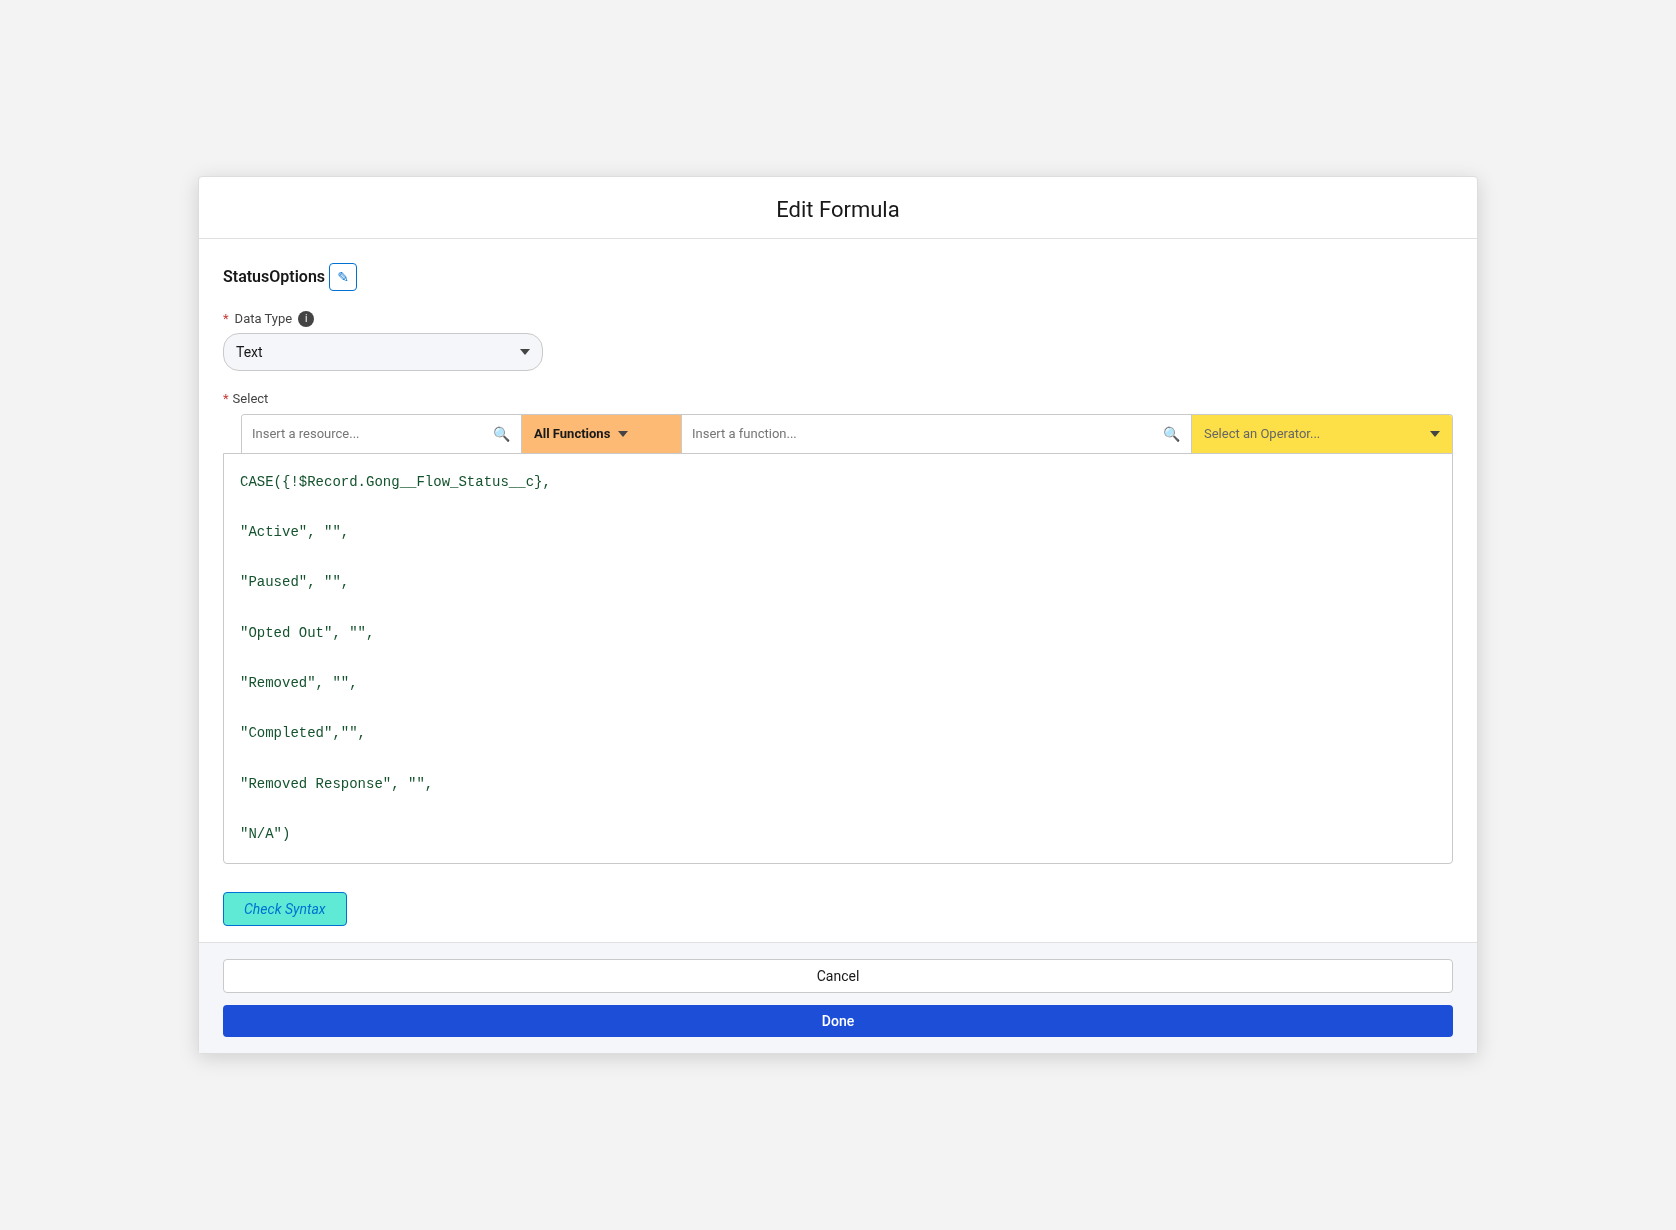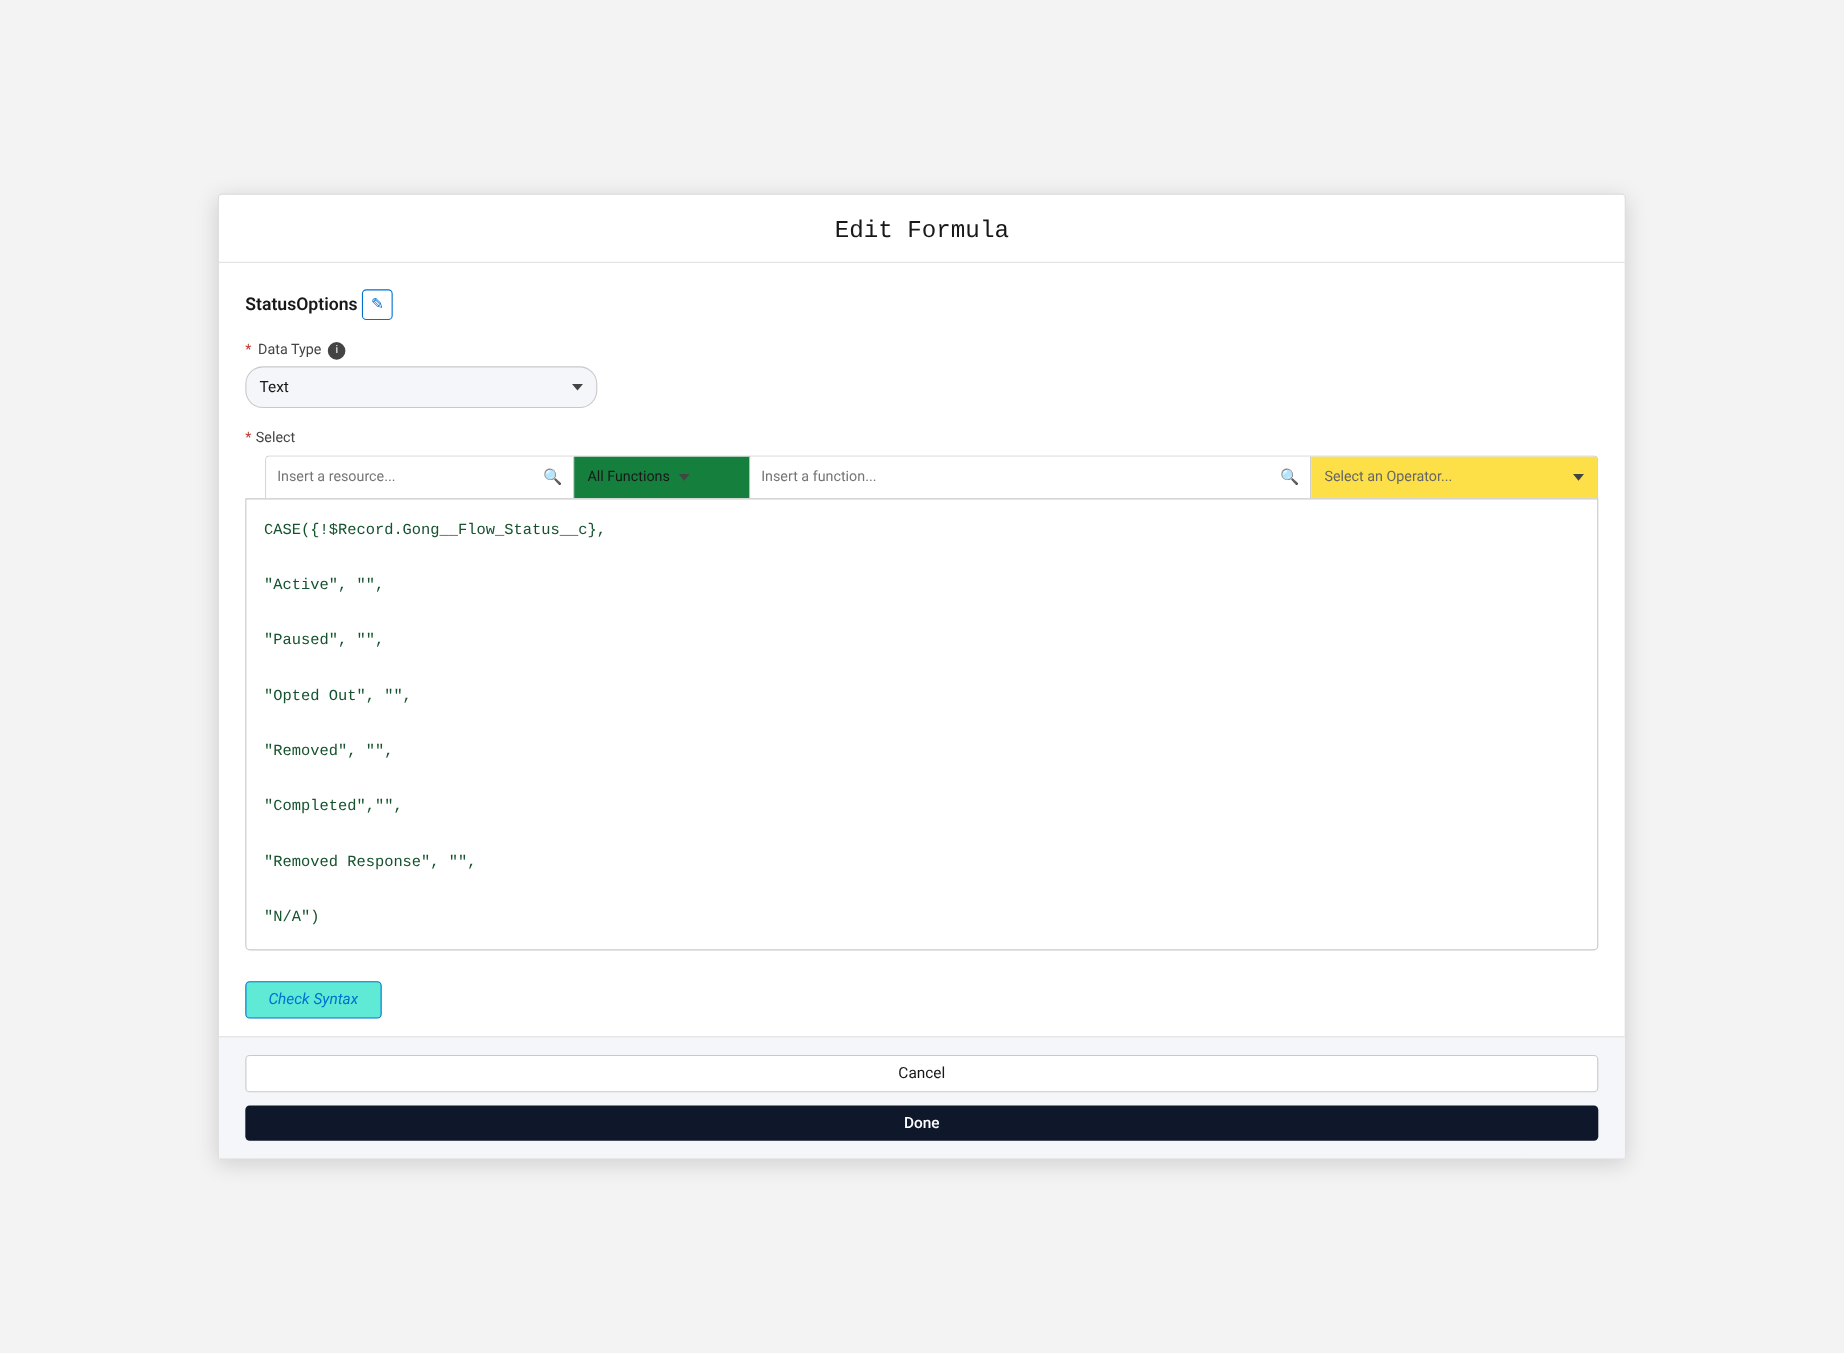--- a/index.html
+++ b/index.html
@@ -31,21 +31,20 @@
     .modal-header {
       padding: 20px 24px 16px;
       border-bottom: 1px solid #e0e0e0;
       text-align: center;
     }
 
     .modal-title {
       font-size: 22px;
       font-weight: 400;
       color: #181818;
-      font-family: Liberation Mono, monospace;
     }
 
     .modal-body {
       padding: 24px 24px 16px;
       flex: 1;
     }
 
     .field-name-row {
       display: flex;
       align-items: center;
@@ -163,29 +162,30 @@
 
     .search-icon {
       color: #666;
       font-size: 14px;
     }
 
     .functions-dropdown {
       display: flex;
       align-items: center;
       border-right: 1px solid #c9c9c9;
-      background: #15803d;
+      background: #fdba74;
       padding: 0 12px;
       height: 38px;
       cursor: pointer;
       gap: 8px;
       white-space: nowrap;
       font-size: 13px;
       color: #181818;
       flex: 0 0 160px;
+      font-weight: bold;
     }
 
     .search-function {
       flex: 1;
       display: flex;
       align-items: center;
       border-right: 1px solid #c9c9c9;
       background: #fff;
       padding: 0 10px;
       height: 38px;
@@ -256,21 +256,21 @@
       background: #fff;
       color: #181818;
       border-radius: 4px;
       padding: 8px 20px;
       font-size: 14px;
       cursor: pointer;
     }
 
     .btn-done {
       border: none;
-      background: #0f172a;
+      background: #1d4ed8;
       color: #fff;
       border-radius: 4px;
       padding: 8px 24px;
       font-size: 14px;
       cursor: pointer;
       font-weight: 500;
     }
 
     .chevron-down {
       display: inline-block;

